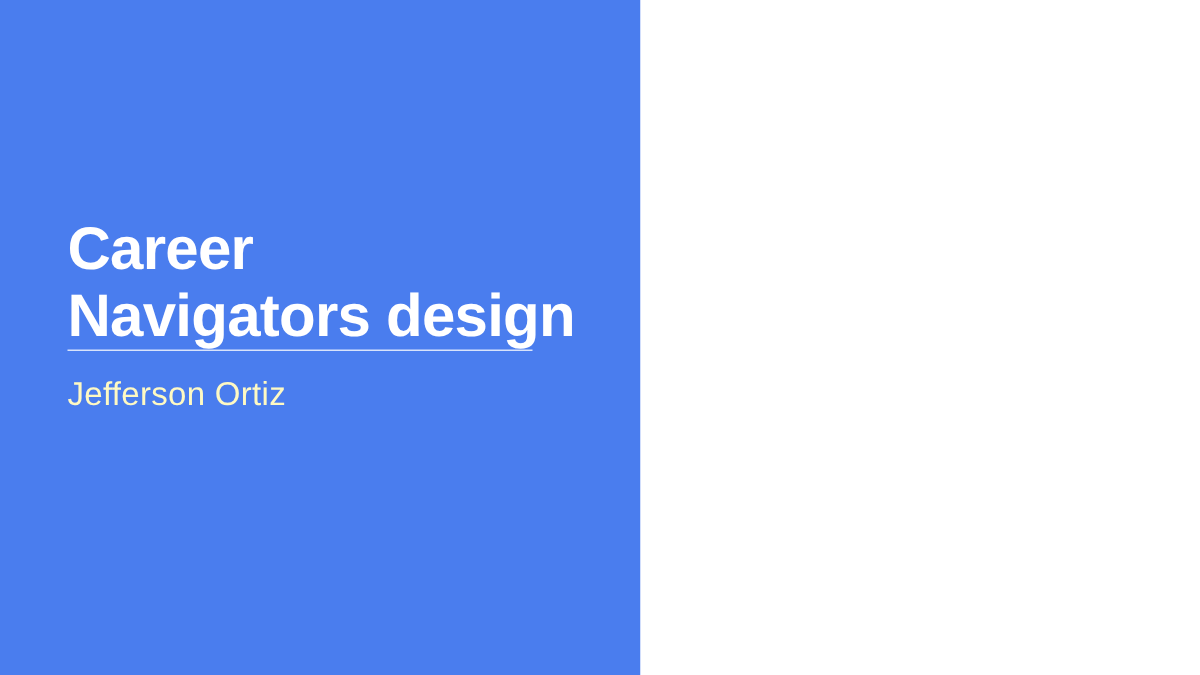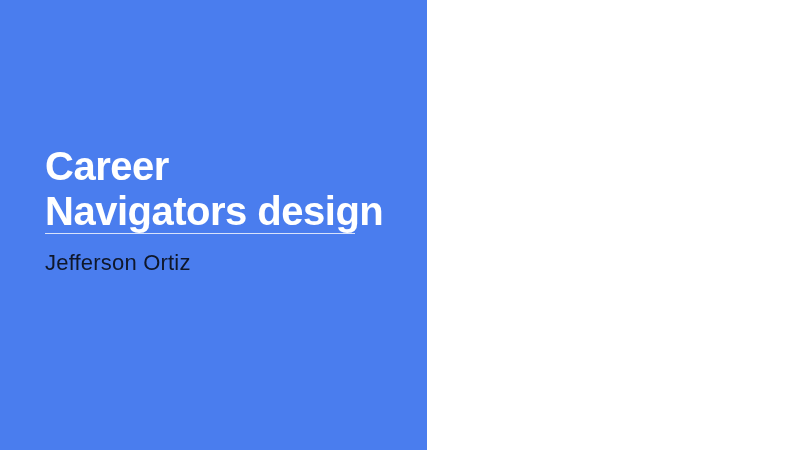--- a/index.html
+++ b/index.html
@@ -19,21 +19,21 @@
   .title{
     color:#ffffff;font-weight:bold;font-size:40px;line-height:1.12;
     letter-spacing:-0.5px;white-space:pre-line;margin:0;
   }
   .divider{
     position:absolute;left:45px;top:233px;width:310px;height:1px;
     background:#e8eefc;opacity:.9;
   }
   .author{
     position:absolute;left:45px;top:250px;
-    color:#0f172a;font-size:22px;font-weight:normal;letter-spacing:0.2px;
+    color:#fef9c3;font-size:22px;font-weight:normal;letter-spacing:0.2px;
   }
 
   
   .right-panel{
     position:absolute;left:427px;top:0;width:373px;height:450px;background:#ffffff;
   }
 </style>
 </head>
 <body>
 

